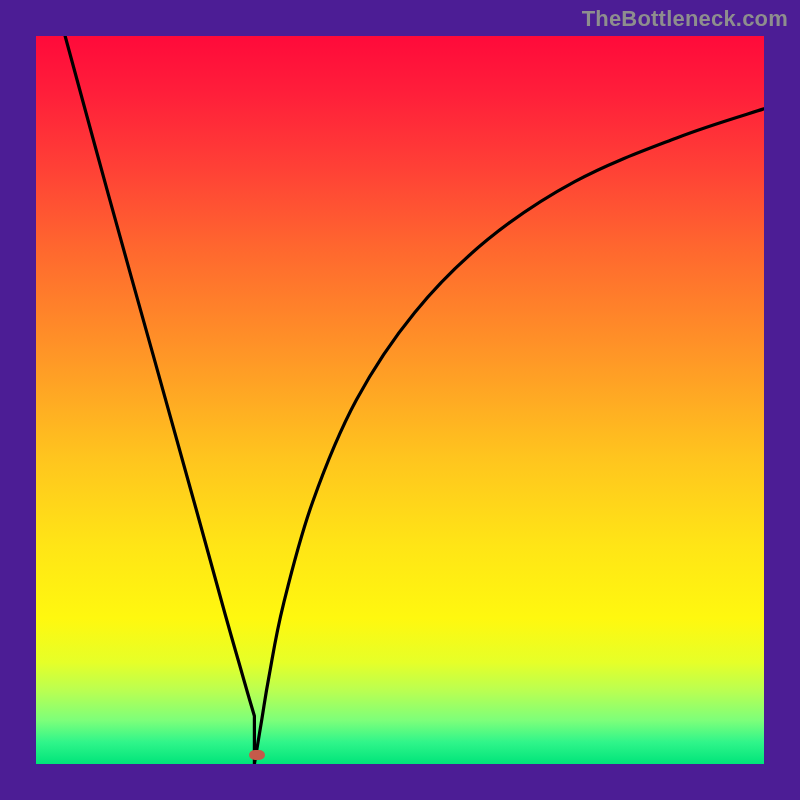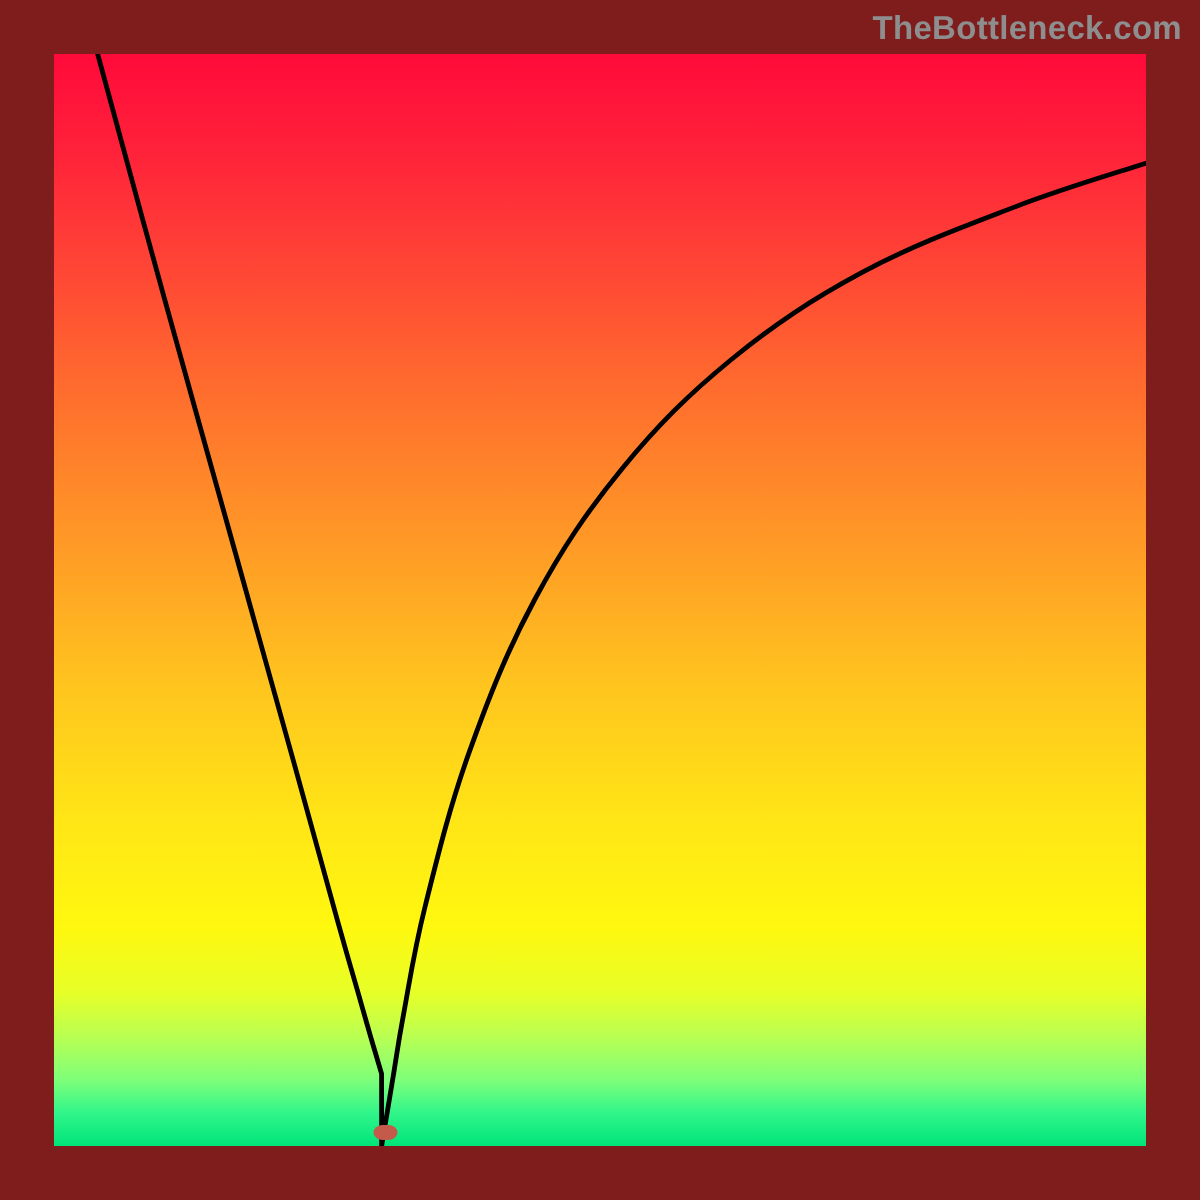--- a/index.html
+++ b/index.html
@@ -9,21 +9,21 @@
     height: 800px;
     background: #000;
     overflow: hidden;
   }
   .frame {
     position: absolute;
     top: 0;
     left: 0;
     width: 800px;
     height: 800px;
-    background: #7f1d1d;
+    background: #4c1d95;
   }
   .plot-area {
     position: absolute;
     top: 36px;
     left: 36px;
     width: 728px;
     height: 728px;
     background: linear-gradient(to bottom,
       #ff0a3a 0%,
       #ff1f3a 8%,

